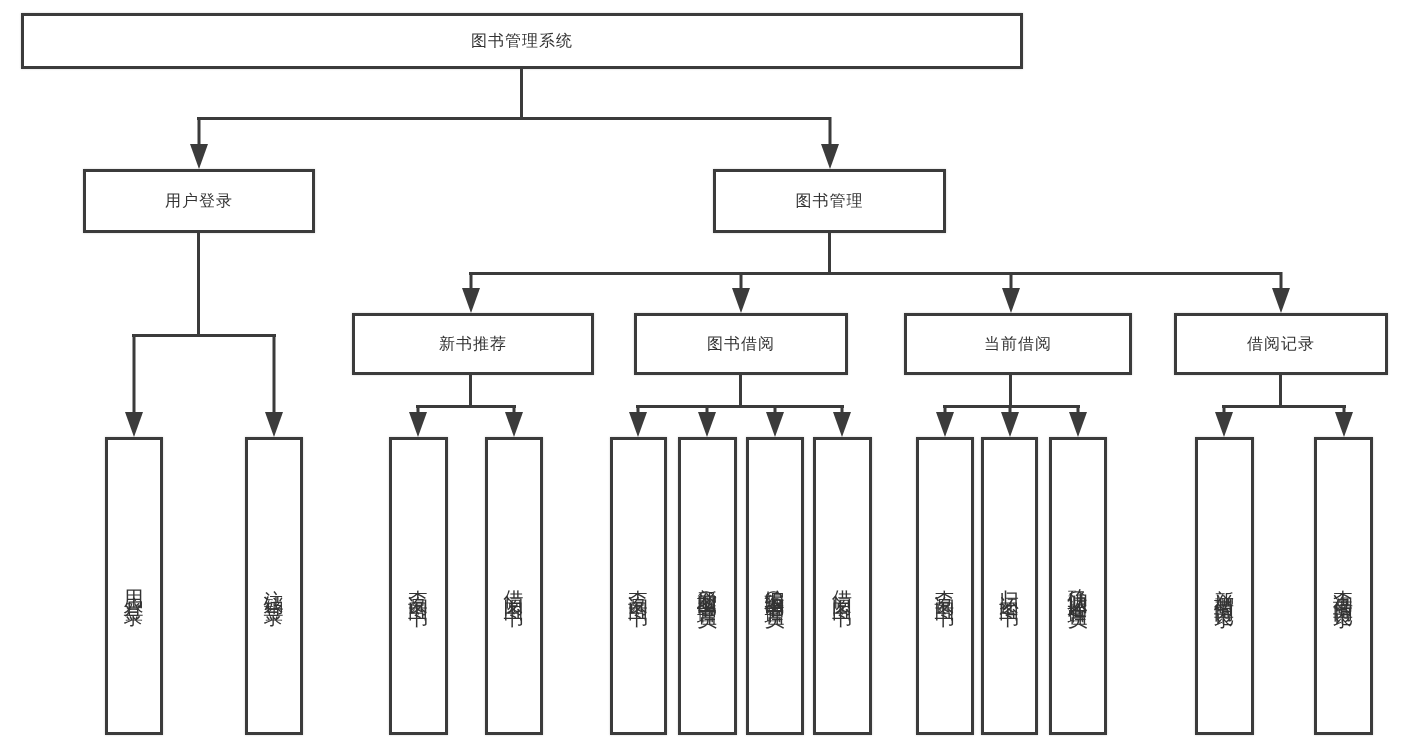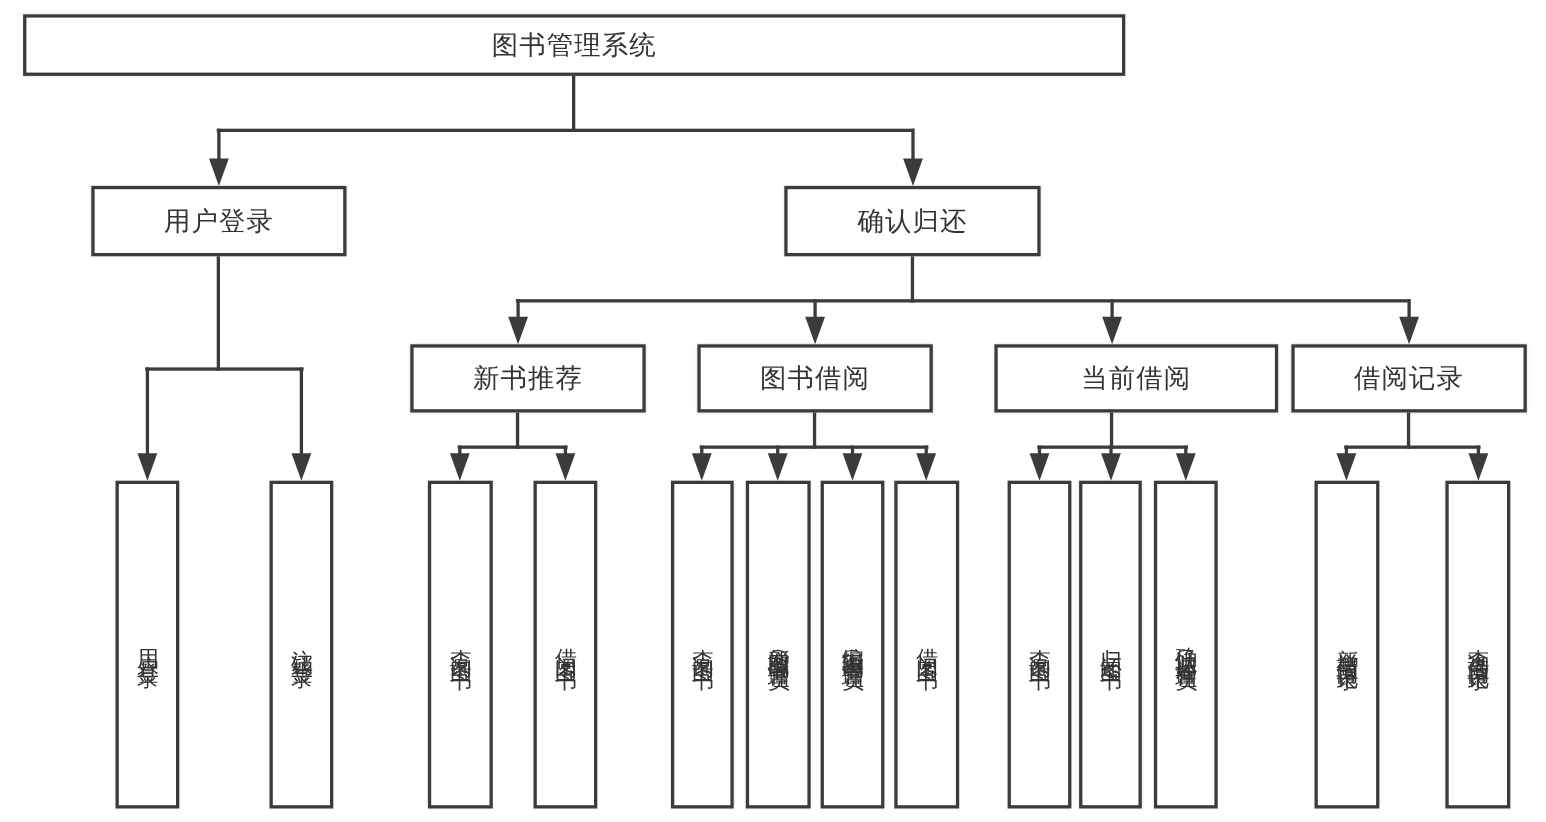--- a/index.html
+++ b/index.html
@@ -16,21 +16,21 @@
     font-family:"Liberation Sans","DejaVu Sans",sans-serif;
     overflow:hidden;
   }
   
   .node{
     position:absolute;
     background:#fff;
     border:3px solid var(--line);
     display:flex;align-items:center;justify-content:center;
     color:var(--text);
-    font-size:24px;
+    font-size:16px;
     letter-spacing:1px;
     box-shadow:0 0 2px rgba(120,120,120,.35);
   }
   .vnode{
     writing-mode:vertical-rl;
     text-orientation:mixed;
     letter-spacing:6px;
     line-height:1;
     font-size:20px;
   }
@@ -72,42 +72,42 @@
 
   <div class="vline" style="left:520px;top:69px;height:51px;"></div>
   <div class="hline" style="left:197px;top:117px;width:634px;"></div>
   <div class="drop" style="left:199px;top:117px;height:52px;"></div>
   <div class="drop" style="left:830px;top:117px;height:52px;"></div>
 
   <div class="node" style="left:83px;top:169px;width:232px;height:64px;">
     <span>用户登录</span>
   </div>
   <div class="node" style="left:713px;top:169px;width:233px;height:64px;">
-    <span>确认归还</span>
+    <span>图书管理</span>
   </div>
 
   <div class="vline" style="left:197px;top:233px;height:104px;"></div>
   <div class="hline" style="left:132px;top:334px;width:144px;"></div>
   <div class="drop" style="left:134px;top:334px;height:103px;"></div>
   <div class="drop" style="left:274px;top:334px;height:103px;"></div>
 
   <div class="vline" style="left:828px;top:233px;height:42px;"></div>
   <div class="hline" style="left:469px;top:272px;width:813px;"></div>
   <div class="drop" style="left:471px;top:272px;height:41px;"></div>
   <div class="drop" style="left:741px;top:272px;height:41px;"></div>
   <div class="drop" style="left:1011px;top:272px;height:41px;"></div>
   <div class="drop" style="left:1281px;top:272px;height:41px;"></div>
 
-  <div class="node" style="left:373px;top:313px;width:214px;height:62px;">
+  <div class="node" style="left:352px;top:313px;width:242px;height:62px;">
     <span>新书推荐</span>
   </div>
   <div class="node" style="left:634px;top:313px;width:214px;height:62px;align-items:center;">
     <span>图书借阅</span>
   </div>
-  <div class="node" style="left:904px;top:313px;width:258px;height:62px;">
+  <div class="node" style="left:904px;top:313px;width:228px;height:62px;">
     <span>当前借阅</span>
   </div>
   <div class="node" style="left:1174px;top:313px;width:214px;height:62px;">
     <span>借阅记录</span>
   </div>
 
   <div class="vline" style="left:469px;top:375px;height:33px;"></div>
   <div class="hline" style="left:416px;top:405px;width:100px;"></div>
   <div class="drop" style="left:418px;top:405px;height:32px;"></div>
   <div class="drop" style="left:514px;top:405px;height:32px;"></div>

